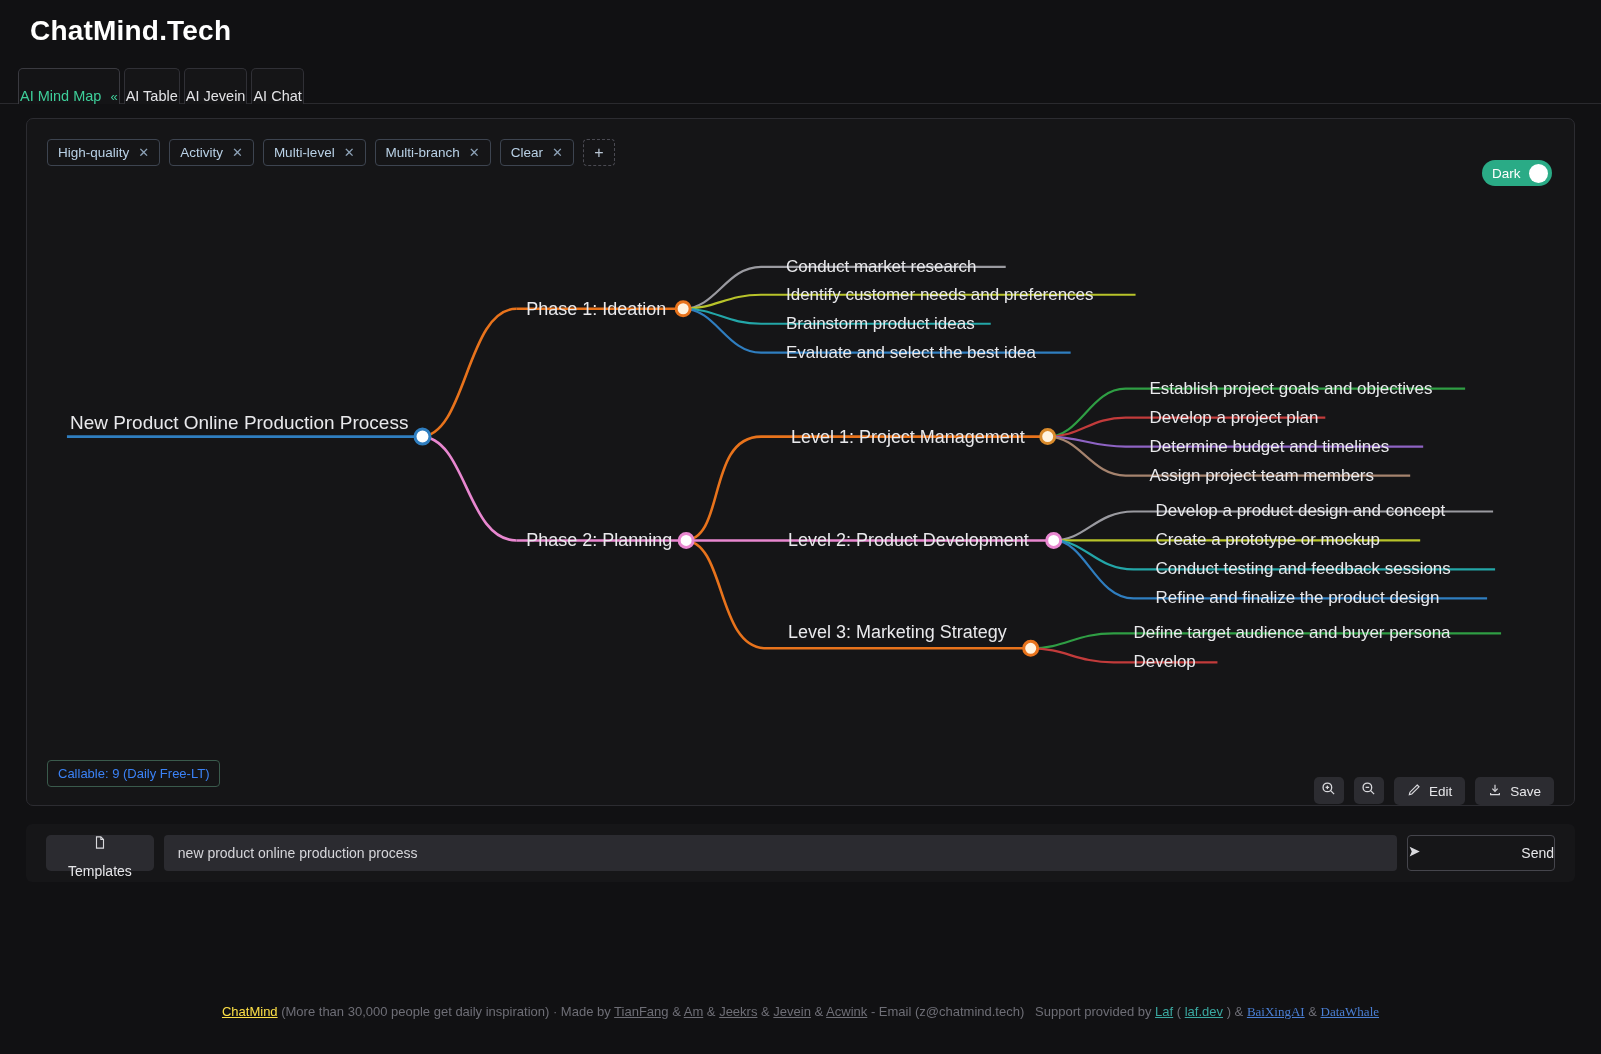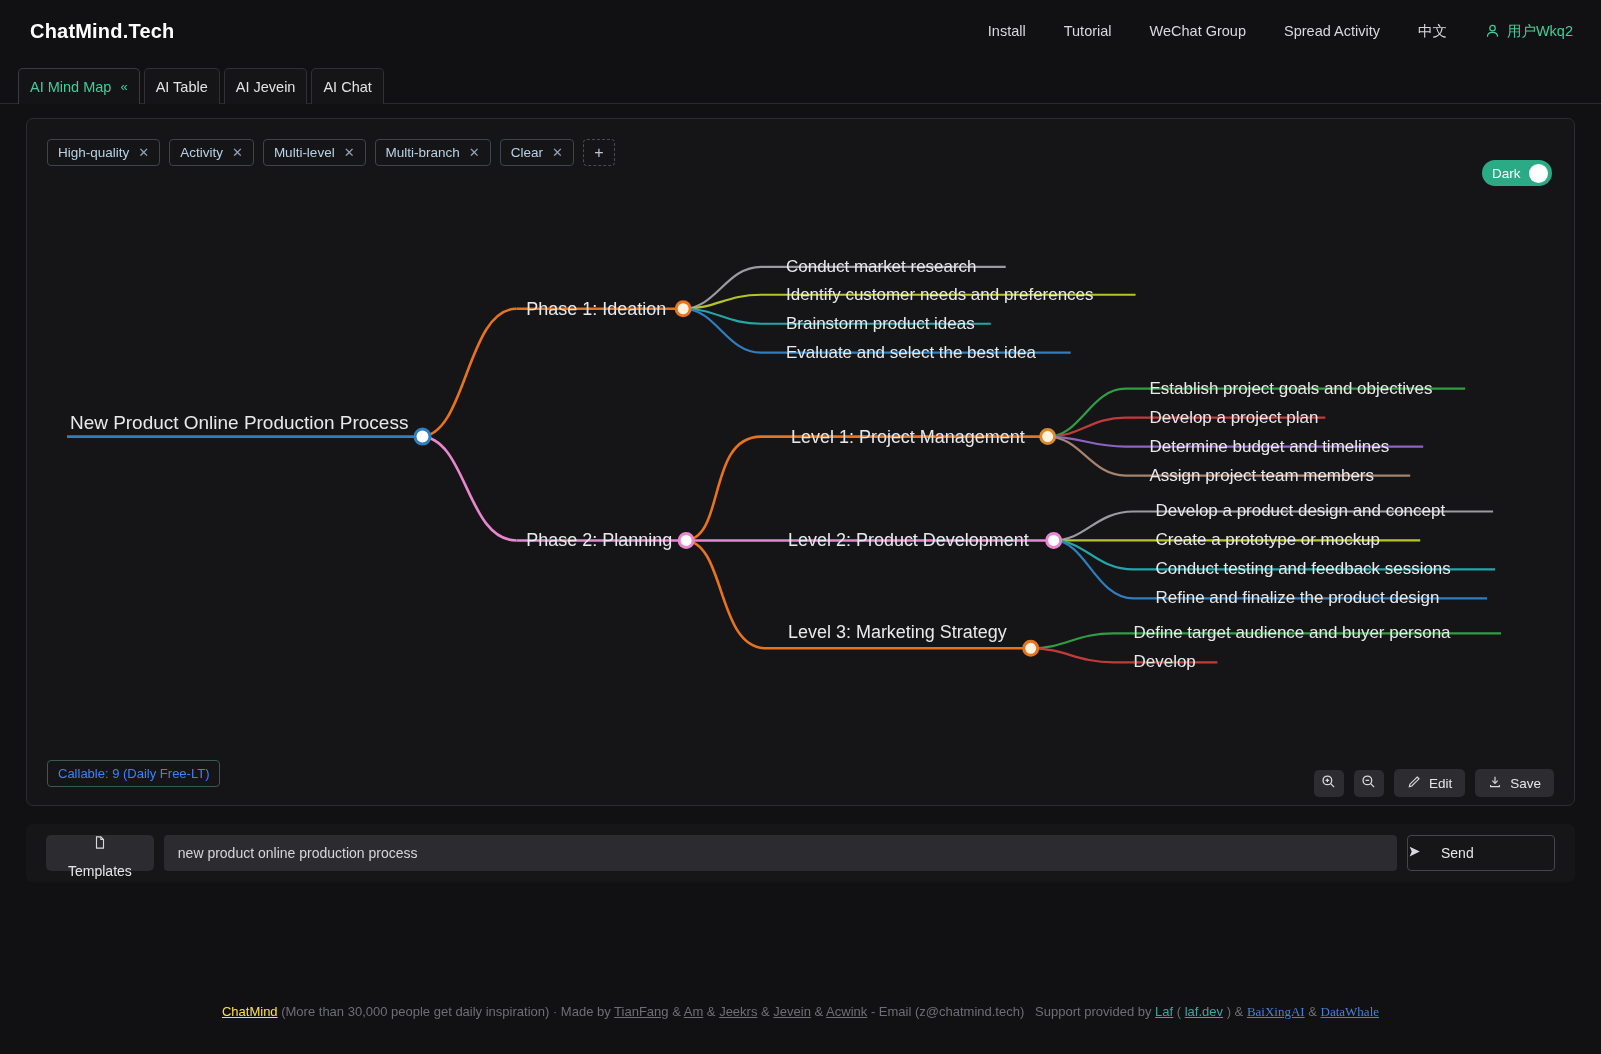--- a/index.html
+++ b/index.html
@@ -12,21 +12,21 @@
   }
 
   
   .header {
     height: 62px;
     display: flex; align-items: center;
     padding: 0 28px 0 30px;
     position: relative;
   }
   .brand {
-    font-size: 20px; font-weight: bold; letter-spacing: .2px;
+    font-size: 28px; font-weight: bold; letter-spacing: .2px;
     color: #ffffff;
   }
   .nav {
     margin-left: auto;
     display: flex; align-items: center; gap: 38px;
     font-size: 14.5px; color: #d9d9de;
   }
   .nav-item { cursor: pointer; white-space: nowrap; }
   .user-box {
     display: flex; align-items: center; gap: 7px;
@@ -36,22 +36,22 @@
 
   
   .tabbar {
     display: flex; align-items: flex-end; gap: 4px;
     padding: 0 0 0 18px;
     height: 42px;
     border-bottom: 1px solid #2a2a2e;
   }
   .tab {
     height: 36px;
-    display: flex; align-items: center; gap: 9px;
-    padding: 0 11px;
+    display: flex; align-items: flex-end; gap: 9px;
+    padding: 0 1px;
     font-size: 14.5px;
     color: #e3e3e6;
     background: #151517;
     border: 1px solid #303036;
     border-bottom: none;
     border-radius: 5px 5px 0 0;
     cursor: pointer;
     position: relative; top: 1px;
   }
   .tab.active { color: #3ecf9a; background: #141416; border-color: #3a3a40; }
@@ -106,22 +106,22 @@
   .mindmap { position: absolute; inset: 0; }
 
   .callable {
     position: absolute; left: 20px; bottom: 18px;
     height: 27px; padding: 0 10px;
     display: flex; align-items: center;
     border: 1px solid #3a5a4c; border-radius: 4px;
     font-size: 13px; color: #3b82f6;
   }
   .tools {
-    position: absolute; right: 20px; bottom: 8px;
-    display: flex; align-items: center; gap: 10px;
+    position: absolute; right: 20px; bottom: 0;
+    display: flex; align-items: flex-start; gap: 10px;
   }
   .tool-icon {
     width: 30px; height: 27px; border-radius: 5px;
     background: #2c2c31;
     display: flex; align-items: center; justify-content: center;
     cursor: pointer;
   }
   .tool-btn {
     height: 28px; padding: 0 13px; border-radius: 5px;
     background: #2c2c31;
@@ -149,21 +149,21 @@
     flex: 1; height: 36px;
     background: #2b2b30; border: none; border-radius: 4px;
     color: #d6d6da; font-size: 14px;
     font-family: "Liberation Sans", sans-serif;
     padding: 0 14px;
   }
   .send-btn {
     width: 148px; height: 36px;
     border: 1px solid #45454c; border-radius: 4px;
     background: transparent;
-    display: flex; align-items: center; justify-content: flex-start; gap: 20px;
+    display: flex; align-items: center; justify-content: space-between; gap: 20px;
     font-size: 14px; color: #e6e6e9; cursor: pointer;
   }
 
   
   .footer {
     position: absolute; left: 0; right: 0; bottom: 34px;
     text-align: center;
     font-size: 13px; color: #6e6e76;
   }
   .footer a { color: #6e6e76; text-decoration: underline; cursor: pointer; }
@@ -175,36 +175,20 @@
   .mm-label {
     font-family: "Liberation Sans", sans-serif;
     fill: #e9e9ec;
   }
 </style>
 </head>
 <body>
 
 <div class="header">
   <div class="brand">ChatMind.Tech</div>
-  <div class="nav">
-    <div class="nav-item">Install</div>
-    <div class="nav-item">Tutorial</div>
-    <div class="nav-item">WeChat Group</div>
-    <div class="nav-item">Spread Activity</div>
-    <div class="nav-item">中文</div>
-    <div class="user-box">
-      <span>
-        <svg width="15" height="16" viewBox="0 0 16 16" fill="none" stroke="#3ecf9a" stroke-width="1.3">
-          <circle cx="8" cy="5" r="2.9"></circle>
-            <path d="M2.6 14c0-3 2.4-4.6 5.4-4.6s5.4 1.6 5.4 4.6"></path>
-        </svg>
-      </span>
-      <span>用户Wkq2</span>
-    </div>
-  </div>
 </div>
 
 <div class="tabbar">
   <div class="tab active">
     <span>AI Mind Map</span>
     <span class="chev">«</span>
   </div>
   <div class="tab">AI Table</div>
   <div class="tab">AI Jevein</div>
   <div class="tab">AI Chat</div>

